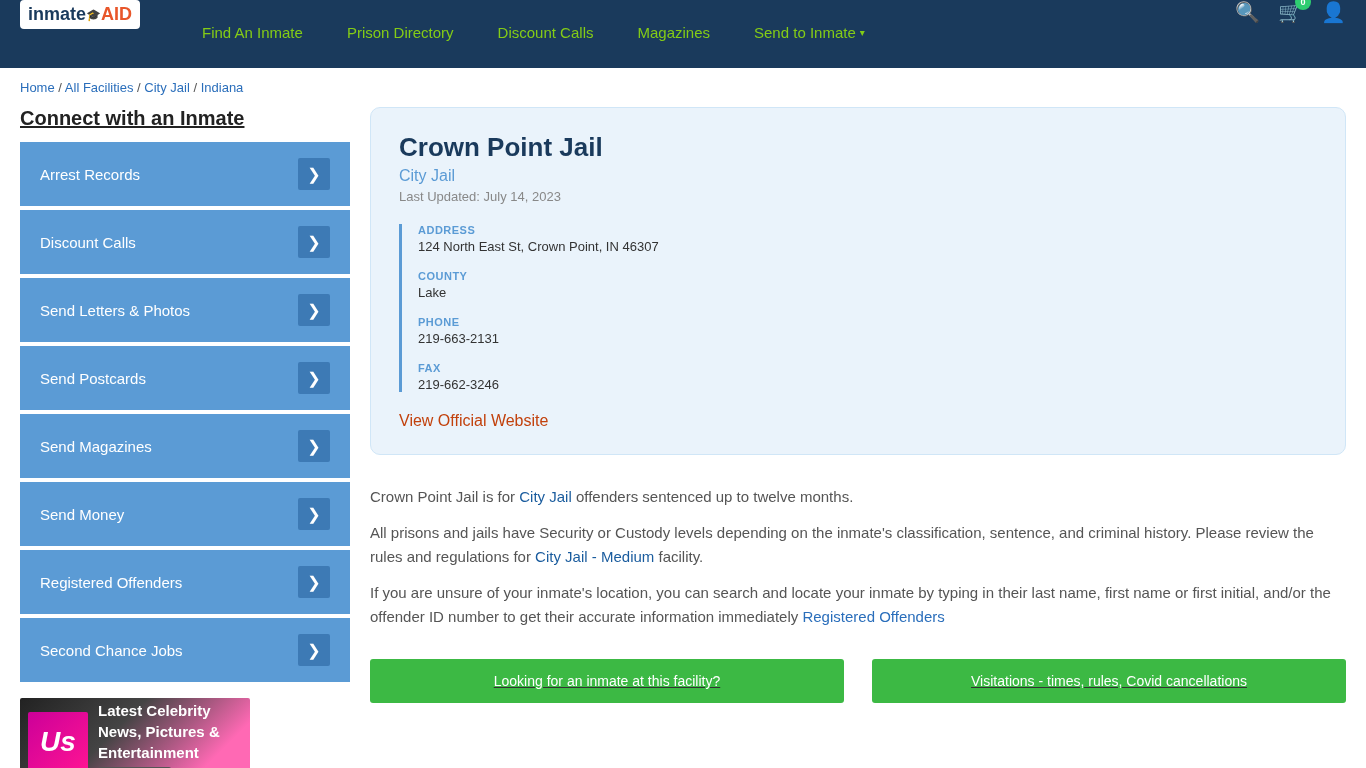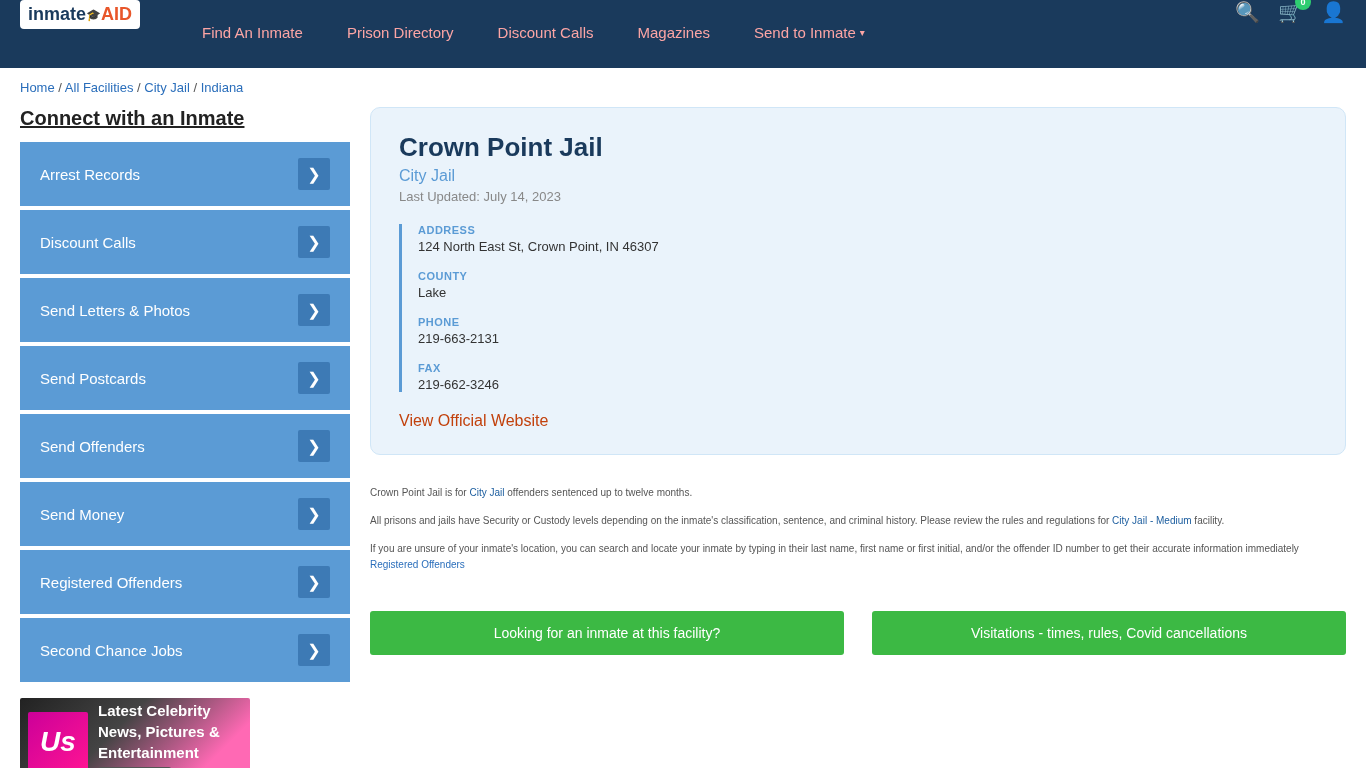--- a/index.html
+++ b/index.html
@@ -31,21 +31,21 @@
     .logo-text-inmate { color: #1a3a5c; font-weight: 900; }
     .logo-text-aid { color: #e8562a; font-weight: 900; }
     .logo-hat { color: #e8562a; font-size: 12px; }
     .navbar-nav {
       display: flex;
       align-items: center;
       flex: 1;
       gap: 0;
     }
     .nav-item {
-      color: #fca5a5;
+      color: #84cc16;
       text-decoration: none;
       font-size: 15px;
       padding: 0 22px;
       height: 64px;
       display: flex;
       align-items: center;
       cursor: pointer;
       white-space: nowrap;
     }
     .nav-item .dropdown-arrow { font-size: 10px; margin-left: 4px; }
@@ -224,33 +224,34 @@
     .info-link {
       color: #c2410c;
       font-size: 16px;
       text-decoration: none;
       cursor: pointer;
     }
 
     
     .description {
       padding: 10px 0;
-      font-size: 10px;
+      font-size: 15px;
       color: #555;
       line-height: 1.6;
     }
     .description p { margin-bottom: 12px; }
     .description a { color: #2a6ebb; text-decoration: none; }
     .description a.dark-link { color: #1a5c9e; font-weight: 500; }
 
     
     .action-buttons {
       display: flex;
       gap: 28px;
-      margin-top: 16px;
+      margin-top: 8px;
+      text-decoration: underline;
     }
     .btn-green {
       background: #3cb944;
       color: #fff;
       border: none;
       padding: 14px 24px;
       font-size: 14px;
       cursor: pointer;
       border-radius: 3px;
       font-weight: 500;
@@ -314,21 +315,21 @@
     </div>
     <div class="sidebar-item">
       <span>Send Letters &amp; Photos</span>
       <span class="arrow">❯</span>
     </div>
     <div class="sidebar-item">
       <span>Send Postcards</span>
       <span class="arrow">❯</span>
     </div>
     <div class="sidebar-item">
-      <span>Send Offenders</span>
+      <span>Send Magazines</span>
       <span class="arrow">❯</span>
     </div>
     <div class="sidebar-item">
       <span>Send Money</span>
       <span class="arrow">❯</span>
     </div>
     <div class="sidebar-item">
       <span>Registered Offenders</span>
       <span class="arrow">❯</span>
     </div>

